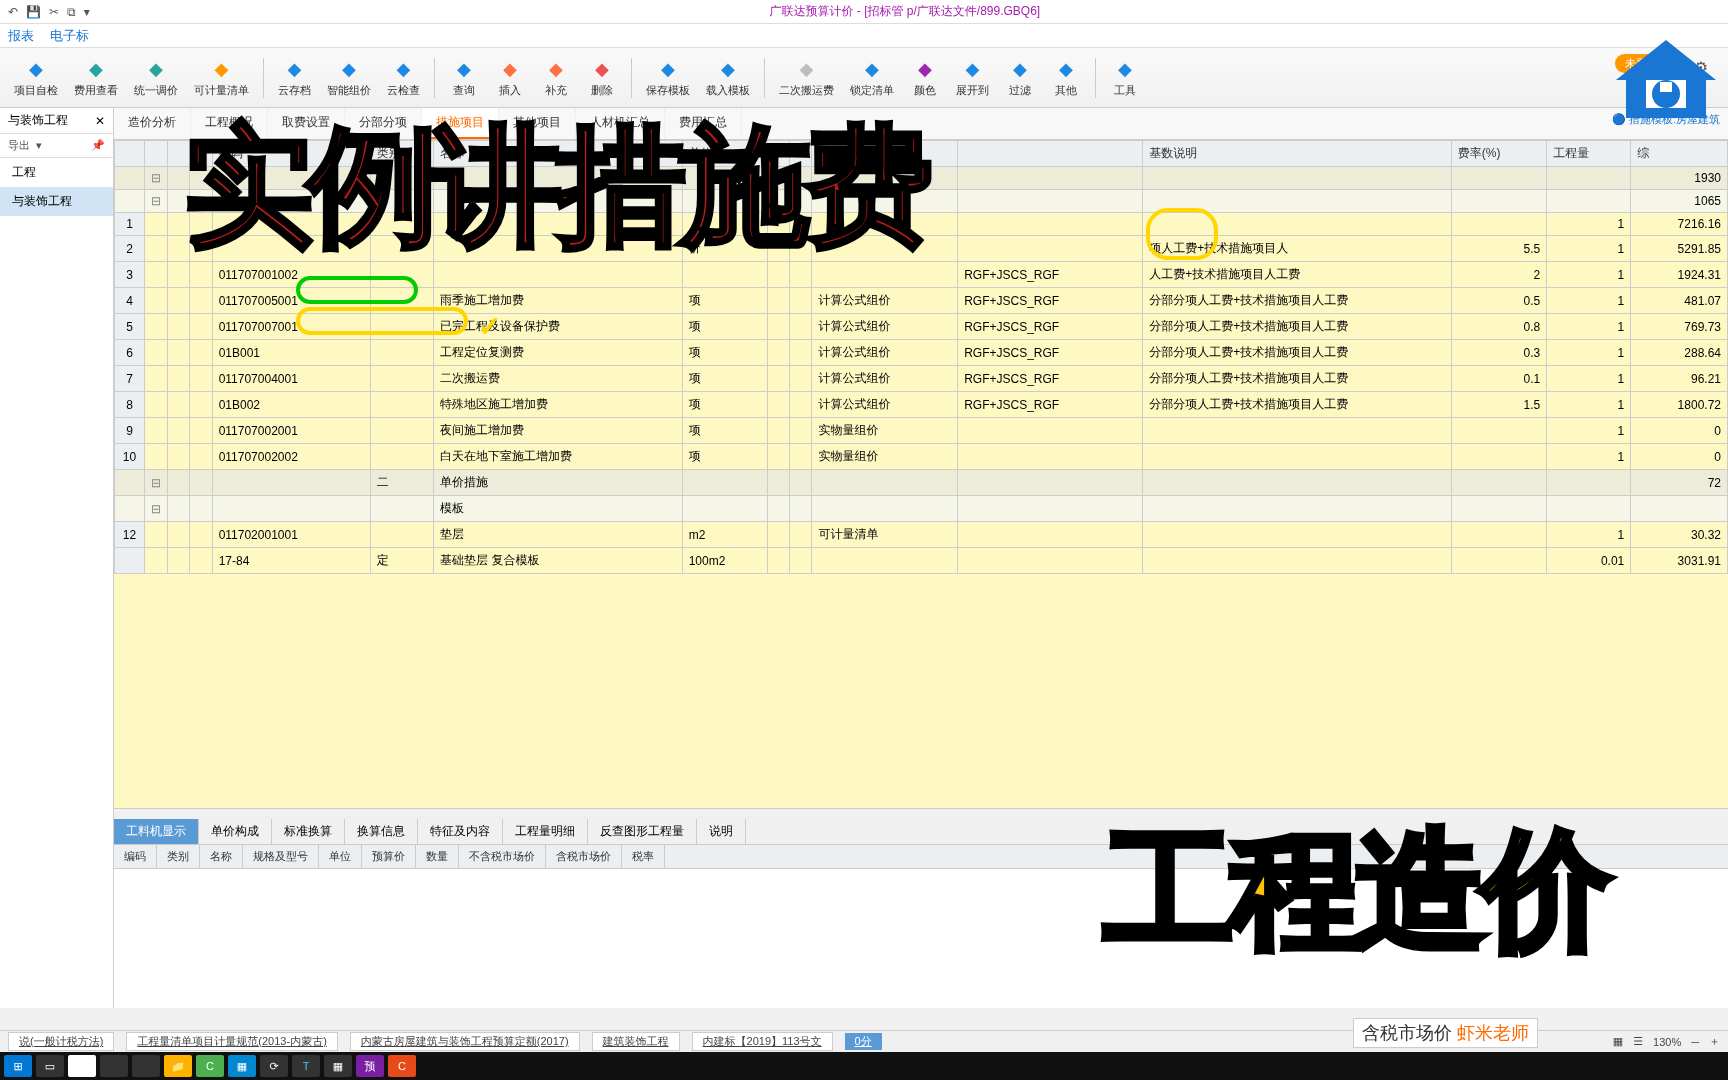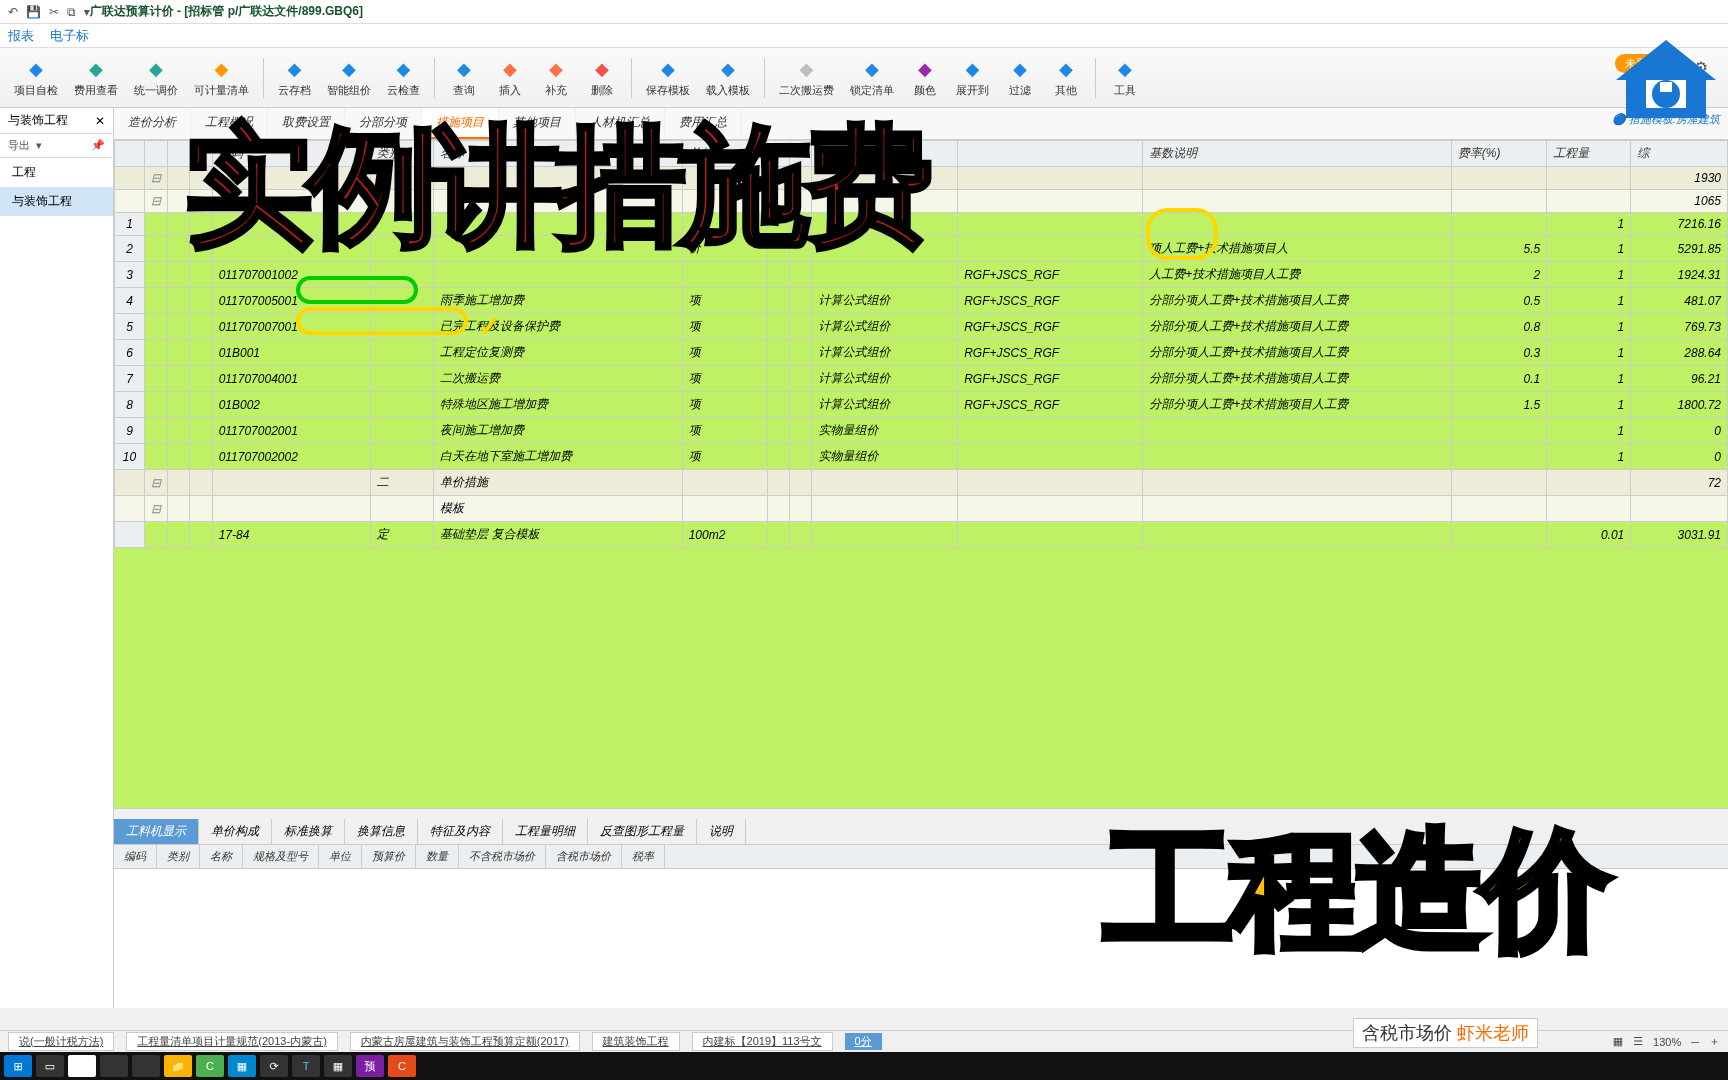--- a/index.html
+++ b/index.html
@@ -1,36 +1,36 @@
 <!DOCTYPE html>
 <html><head>
 <meta charset="utf-8">
 <style>
 * { margin: 0; padding: 0; box-sizing: border-box; font-family: "Microsoft YaHei", sans-serif; }
 body { background: #f0f0f0; font-size: 12px; overflow: hidden; width: 1728px; height: 1080px; position: relative; }
 .titlebar { height: 24px; background: #fff; display: flex; align-items: center; padding: 0 8px; border-bottom: 1px solid #ddd; }
 .titlebar-icons { display: flex; gap: 8px; }
 .titlebar-icons span { cursor: pointer; color: #555; }
-.titlebar-title { flex: 1; color: #14532d; font-size: 12px; font-weight: bold; }
+.titlebar-title { flex: 1; text-align: center; color: #a21caf; font-size: 12px; }
 .menubar { height: 24px; background: #fff; display: flex; align-items: center; padding: 0 8px; gap: 16px; border-bottom: 1px solid #ddd; }
 .menubar span { color: #1976d2; cursor: pointer; font-size: 13px; }
 .toolbar { height: 60px; background: linear-gradient(#fafafa,#f0f0f0); display: flex; align-items: center; padding: 0 8px; gap: 4px; border-bottom: 1px solid #ccc; position: relative; }
 .tool { display: flex; flex-direction: column; align-items: center; gap: 2px; padding: 2px 6px; cursor: pointer; min-width: 42px; }
 .tool .icon { width: 24px; height: 24px; display: flex; align-items: center; justify-content: center; font-size: 18px; }
 .tool .label { font-size: 11px; color: #333; white-space: nowrap; }
 .tool-sep { width: 1px; height: 40px; background: #ccc; margin: 0 4px; }
 .login-badge { position: absolute; right: 60px; top: 6px; background: #ff9800; color: #fff; padding: 2px 10px; border-radius: 10px; font-size: 11px; }
 .settings-icon { position: absolute; right: 20px; top: 10px; font-size: 16px; cursor: pointer; color: #555; }
 .main { display: flex; height: calc(100% - 180px); }
 .sidebar { width: 114px; background: #fff; border-right: 1px solid #ccc; }
 .sidebar-head { padding: 4px 8px; border-bottom: 1px solid #ddd; display:flex;align-items:center;justify-content:space-between; }
 .sidebar-tools { padding: 4px 8px; border-bottom: 1px solid #ddd; color: #555; font-size:11px; display:flex;gap:6px;align-items:center; }
 .sidebar-item { padding: 6px 12px; cursor: pointer; }
 .sidebar-item.active { background: #d0e4f5; }
-.content { flex: 1; background: #bef264; display: flex; flex-direction: column; position: relative; overflow: hidden; font-style: italic; }
+.content { flex: 1; background: #fef9c3; display: flex; flex-direction: column; position: relative; overflow: hidden; }
 .tabs { display: flex; border-bottom: 1px solid #ccc; background: #f8f8f8; }
 .tab { padding: 6px 14px; cursor: pointer; color: #333; border-right: 1px solid #eee; }
 .tab.active { background: #fff; color: #ff6b00; border-bottom: 2px solid #ff6b00; }
 .template-info { position: absolute; right: 8px; top: 4px; color: #1976d2; font-size: 11px; }
 .grid-wrap { flex: 1; overflow: auto; position: relative; }
 table.grid { border-collapse: collapse; width: 100%; }
 .grid th, .grid td { border: 1px solid #ccc; padding: 4px 6px; text-align: left; font-size: 12px; white-space: nowrap; }
 .grid th { background: #eceff1; font-weight: normal; color: #333; position: sticky; top: 0; }
 .grid .num { text-align: right; }
 .grid .rownum { text-align: center; background: #eceff1; width: 30px; }
@@ -465,20 +465,38 @@
               <td></td>
               <td></td>
     <td></td>
               <td></td>
               <td style="max-width:180px;white-space:normal"></td>
     <td class="num"></td>
               <td class="num"></td>
               <td class="num"></td>
             </tr>
             <tr>
+              <td class="rownum">12</td>
+              <td class="tree-ctrl"></td>
+              <td></td>
+              <td></td>
+    <td>011702001001</td>
+              <td></td>
+              <td>垫层</td>
+              <td>m2</td>
+              <td></td>
+              <td></td>
+    <td>可计量清单</td>
+              <td></td>
+              <td style="max-width:180px;white-space:normal"></td>
+    <td class="num"></td>
+              <td class="num">1</td>
+              <td class="num">30.32</td>
+            </tr>
+            <tr>
               <td class="rownum"></td>
               <td class="tree-ctrl"></td>
               <td></td>
               <td></td>
     <td>17-84</td>
               <td>定</td>
               <td>基础垫层 复合模板</td>
               <td>100m2</td>
               <td></td>
               <td></td>

